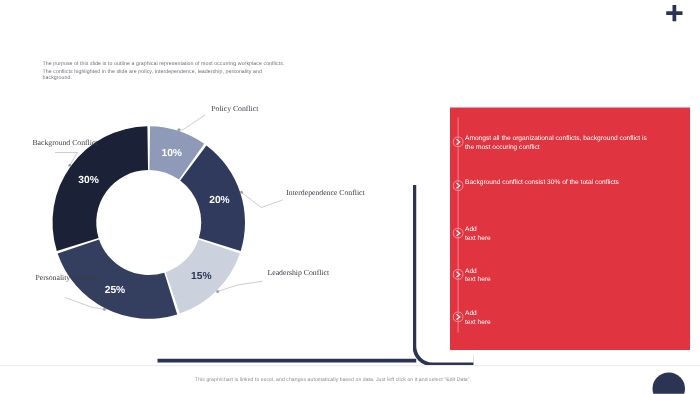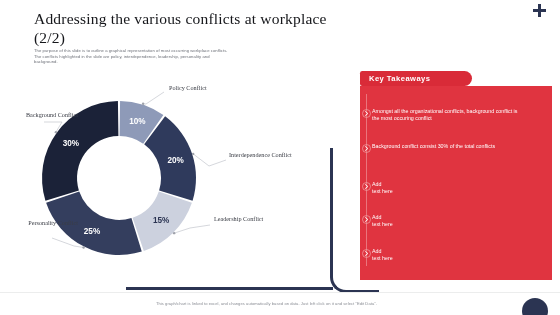--- a/index.html
+++ b/index.html
@@ -194,21 +194,20 @@
   }
 </style>
 </head>
 <body>
 
 <div id="slide">
 
   <div class="plus-mark"></div>
   <div class="corner-dot"></div>
 
-  <div class="title">Addressing the various conflicts at workplace (2/2)</div>
   <div class="subtitle">The purpose of this slide is to outline a graphical representation of most occurring workplace conflicts. The conflicts highlighted in the slide are policy, interdependence, leadership, personality and background.</div>
 
   <div id="chart-area">
     <svg id="donut-svg" width="310" height="200" viewBox="0 0 310 200">
       <g id="donut-slices">
           <path d="M 116.07508788611419 23.00750565128358 A 77 77 0 0 1 159.3852883450741 37.079842828195105
        L 139.21015727913132 65.67991426992461 A 42 42 0 0 0 115.58641157424411 58.004093991609224 Z" fill="#8e9ab8"></path>
           <path d="M 161.1248170857001 38.34368443694752 A 77 77 0 0 1 188.55643388342045 122.76951985339159
        L 155.12169120913842 112.41973810184996 A 42 42 0 0 0 140.1589911376546 66.36928242015318 Z" fill="#2f3a5c"></path>
           <path d="M 187.89199302890862 124.81445853274936 A 77 77 0 0 1 139.81445853274937 172.89199302890862
@@ -256,23 +255,20 @@
     </div>
 
     <div class="callout-text" style="left:210px; top:137px; width:80px;">
       <span>Leadership Conflict</span>
     </div>
   </div>
 
   <div class="bracket"></div>
   <div class="bracket-tail"></div>
 
-  <div class="kt-header">
-    <span class="kt-header-text">Key Takeaways</span>
-  </div>
   <div id="takeaways"></div>
   <div class="kt-rail"></div>
   <div id="kt-items">
       <div class="kt-marker" style="top: 109px;">
         <svg width="9" height="9" viewBox="0 0 9 9">
           <circle cx="4.5" cy="4.5" r="4" fill="none" stroke="#f2a3a8" stroke-width="0.7"></circle>
           <path d="M3.2 2.4 L5.9 4.5 L3.2 6.6" fill="none" stroke="#ffffff" stroke-width="0.9"></path>
         </svg>
       </div>
       <div class="kt-item" style="top: 108px;">Amongst all the organizational conflicts, background conflict is the most occuring conflict</div>

